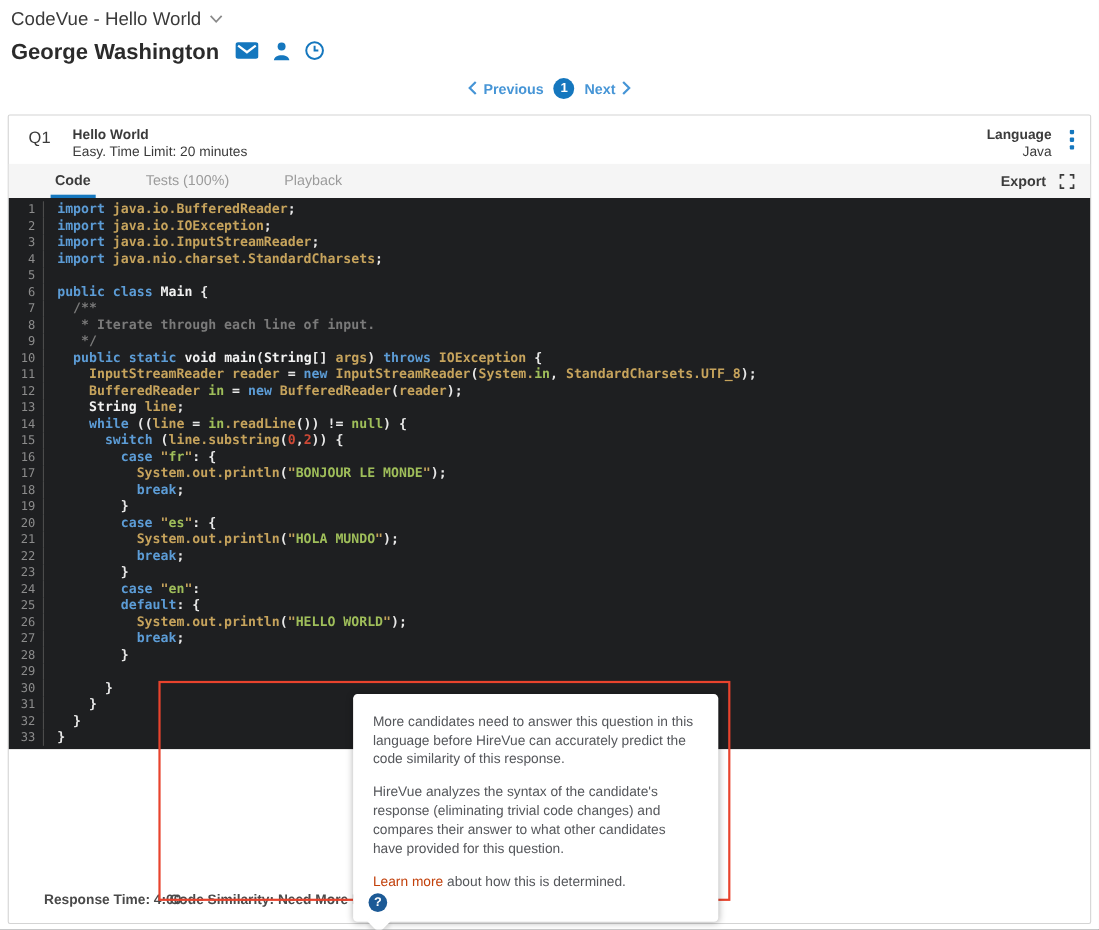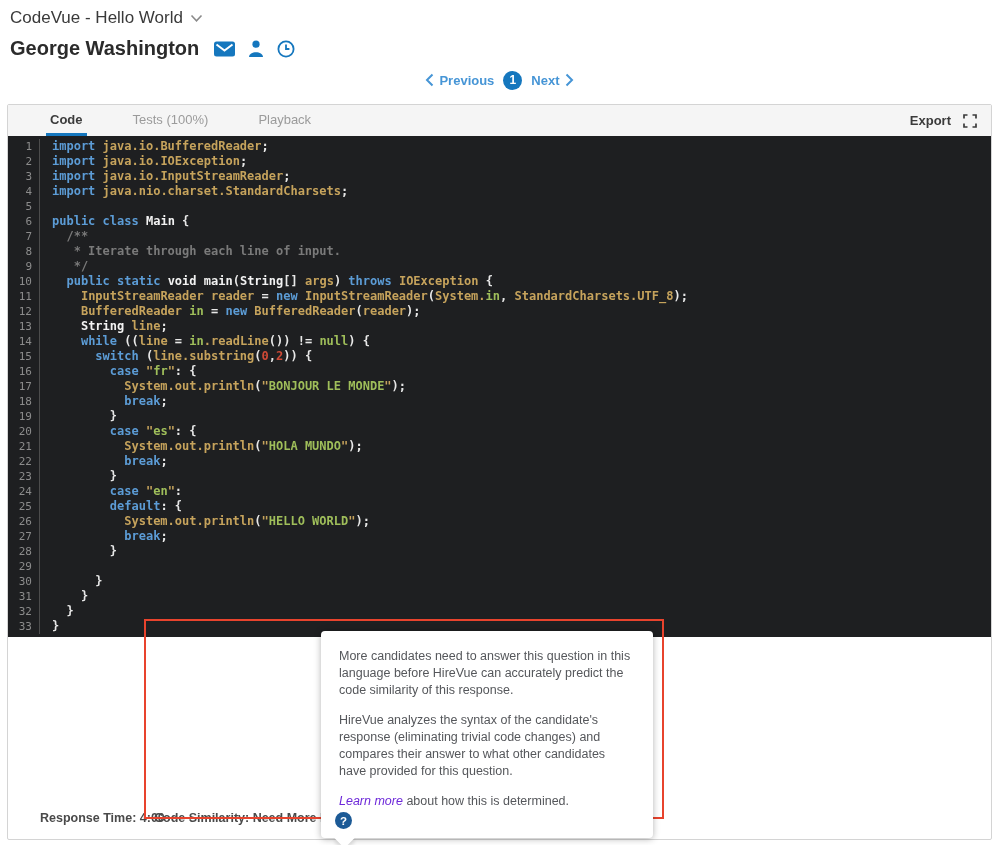--- a/index.html
+++ b/index.html
@@ -3,21 +3,21 @@
 <meta charset="utf-8">
 <style>
   * { margin:0; padding:0; box-sizing:border-box; }
   html,body { width:999px; height:845px; background:#ffffff; overflow:hidden;
               font-family:"Liberation Sans", sans-serif; }
 
   
   .top-header { padding:8px 0 0 10px; }
   .window-title-row { display:flex; align-items:center; gap:7px; }
   .window-title { font-size:17px; color:#3a3a3a; font-weight:500; }
-  .candidate-row { display:flex; align-items:center; margin-top:9px; }
+  .candidate-row { display:flex; align-items:flex-start; margin-top:9px; }
   .candidate-name { font-size:20px; font-weight:bold; color:#2b2b2b; }
   .candidate-icons { display:flex; align-items:center; gap:13px; margin-left:15px; }
   .candidate-icons svg { display:block; }
 
   
   .pagination { display:flex; align-items:center; justify-content:center; gap:9px;
                 margin-top:9px; height:22px; }
   .page-link { display:flex; align-items:center; gap:5px; color:#4695d6;
                font-size:13px; font-weight:bold; cursor:pointer; }
   .page-badge { width:19px; height:19px; border-radius:50%; background:#1577be;
@@ -80,21 +80,21 @@
   
   .red-box { position:absolute; left:136px; top:514px; width:520px; height:200px;
              border:2px solid #e8432d; z-index:5; pointer-events:none; }
 
   
   .tooltip { position:absolute; left:313px; top:526px; width:332px; z-index:6;
              background:#fff; border-radius:4px; padding:17px 18px 15px 18px;
              box-shadow:0 1px 7px rgba(0,0,0,0.3); }
   .tooltip p { font-size:12.5px; line-height:17px; color:#55575b; margin-bottom:13px; }
   .tooltip p:last-child { margin-bottom:2px; }
-  .tooltip a { color:#6d28d9; text-decoration:none; cursor:pointer;font-style:italic; }
+  .tooltip a { color:#c2410c; text-decoration:none; cursor:pointer; }
   .tooltip-tail { position:absolute; left:16px; bottom:-7px; width:15px; height:15px;
                   background:#fff; transform:rotate(45deg);
                   box-shadow:3px 3px 4px rgba(0,0,0,0.12); }
 </style>
 </head>
 <body>
 
 <div class="top-header">
   <div class="window-title-row">
     <span class="window-title">CodeVue - Hello World</span>
@@ -140,20 +140,40 @@
   <span class="page-link">
     <span>Next</span>
     <svg width="9" height="14" viewBox="0 0 9 14">
         <path d="M1.5 1.5 L7 7 L1.5 12.5" fill="none" stroke="#4695d6" stroke-width="2"></path>
       </svg>
   </span>
 </div>
 
 <div class="panel">
 
+  <div class="q-header">
+    <span class="q-id">Q1</span>
+    <span>
+      <div class="q-title">Hello World</div>
+      <div class="q-meta">Easy. Time Limit: 20 minutes</div>
+    </span>
+    <span class="q-right">
+      <span class="q-lang">
+        <div class="q-lang-label">Language</div>
+        <div class="q-lang-value">Java</div>
+      </span>
+      <span class="kebab">
+        <svg width="5" height="20" viewBox="0 0 5 20">
+            <rect x="0.5" y="0" width="4" height="4" rx="1" fill="#1577be"></rect>
+            <rect x="0.5" y="7" width="4" height="4" rx="1" fill="#1577be"></rect>
+            <rect x="0.5" y="14" width="4" height="4" rx="1" fill="#1577be"></rect>
+          </svg>
+      </span>
+    </span>
+  </div>
 
   <div class="tab-bar">
     <span class="tab active">Code</span>
     <span class="tab">Tests (100%)</span>
     <span class="tab">Playback</span>
     <span class="tab-bar-right">
       <span class="export-label">Export</span>
       <span class="fs-icon">
         <svg width="14" height="14" viewBox="0 0 14 14" fill="none" stroke="#3b3b3b" stroke-width="1.7">
             <path d="M1 4.5 V1 H4.5"></path>

